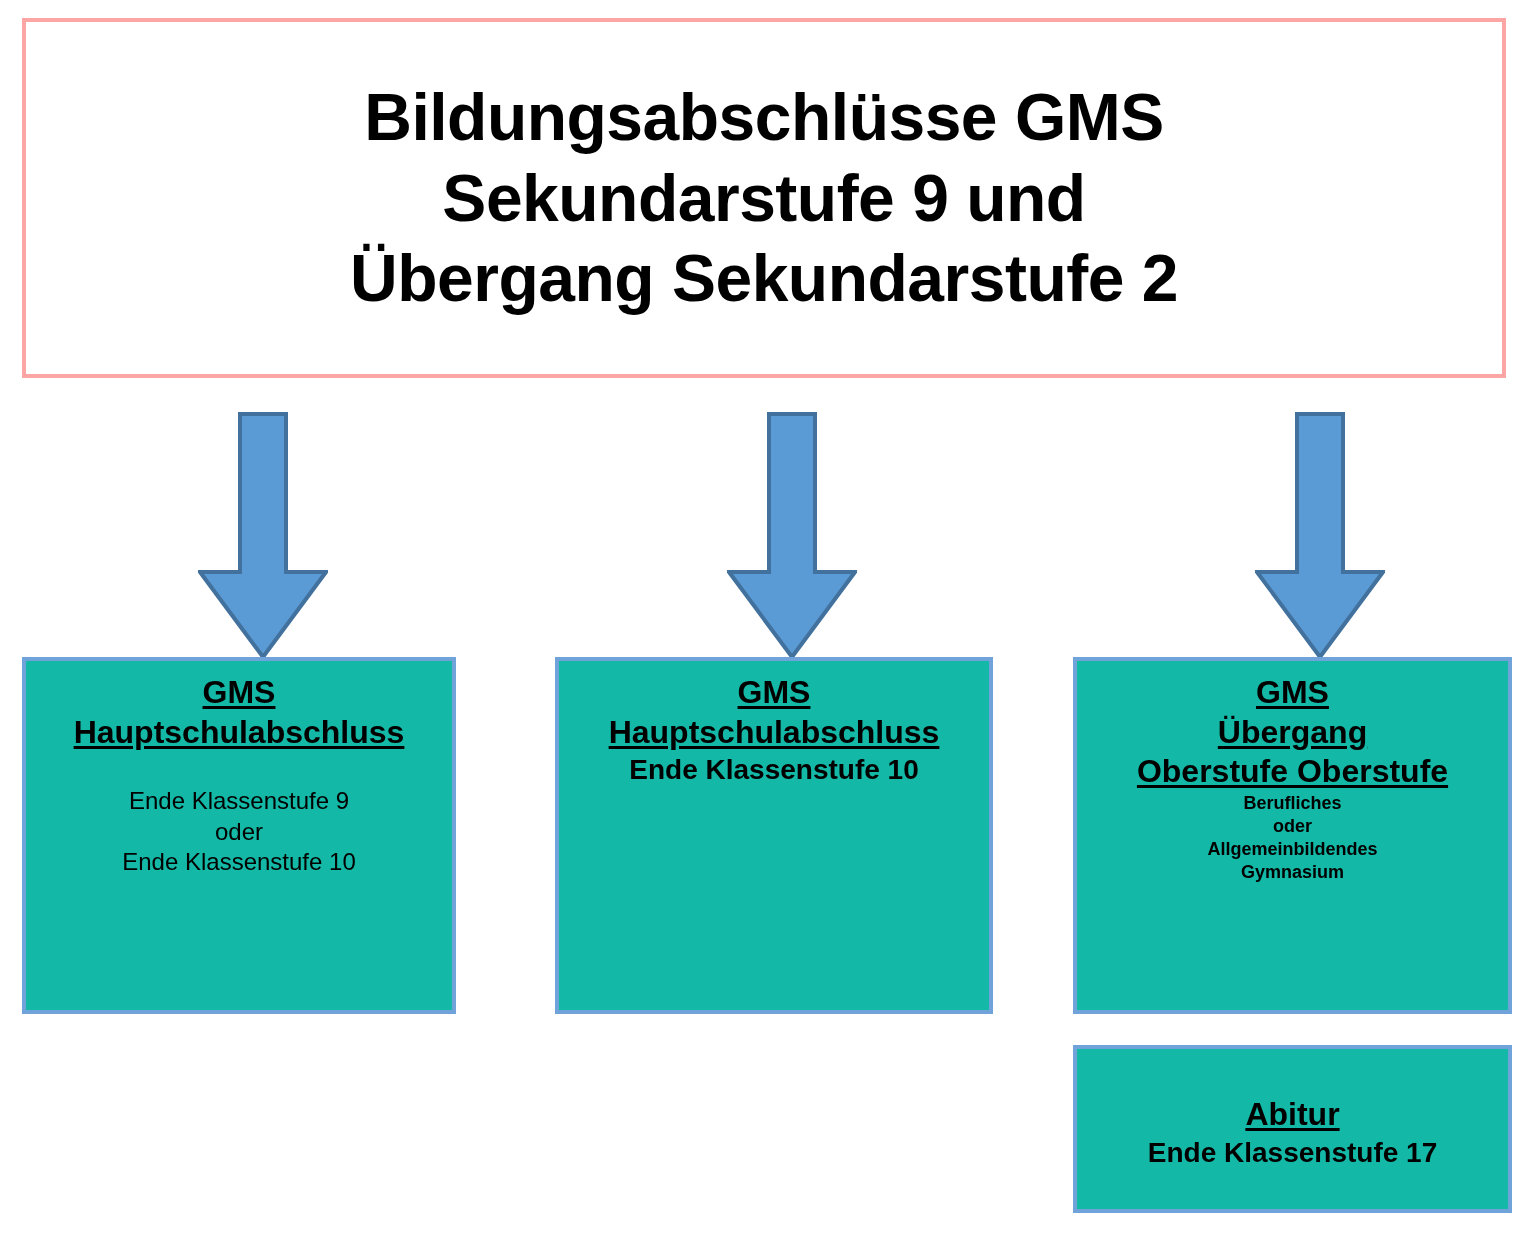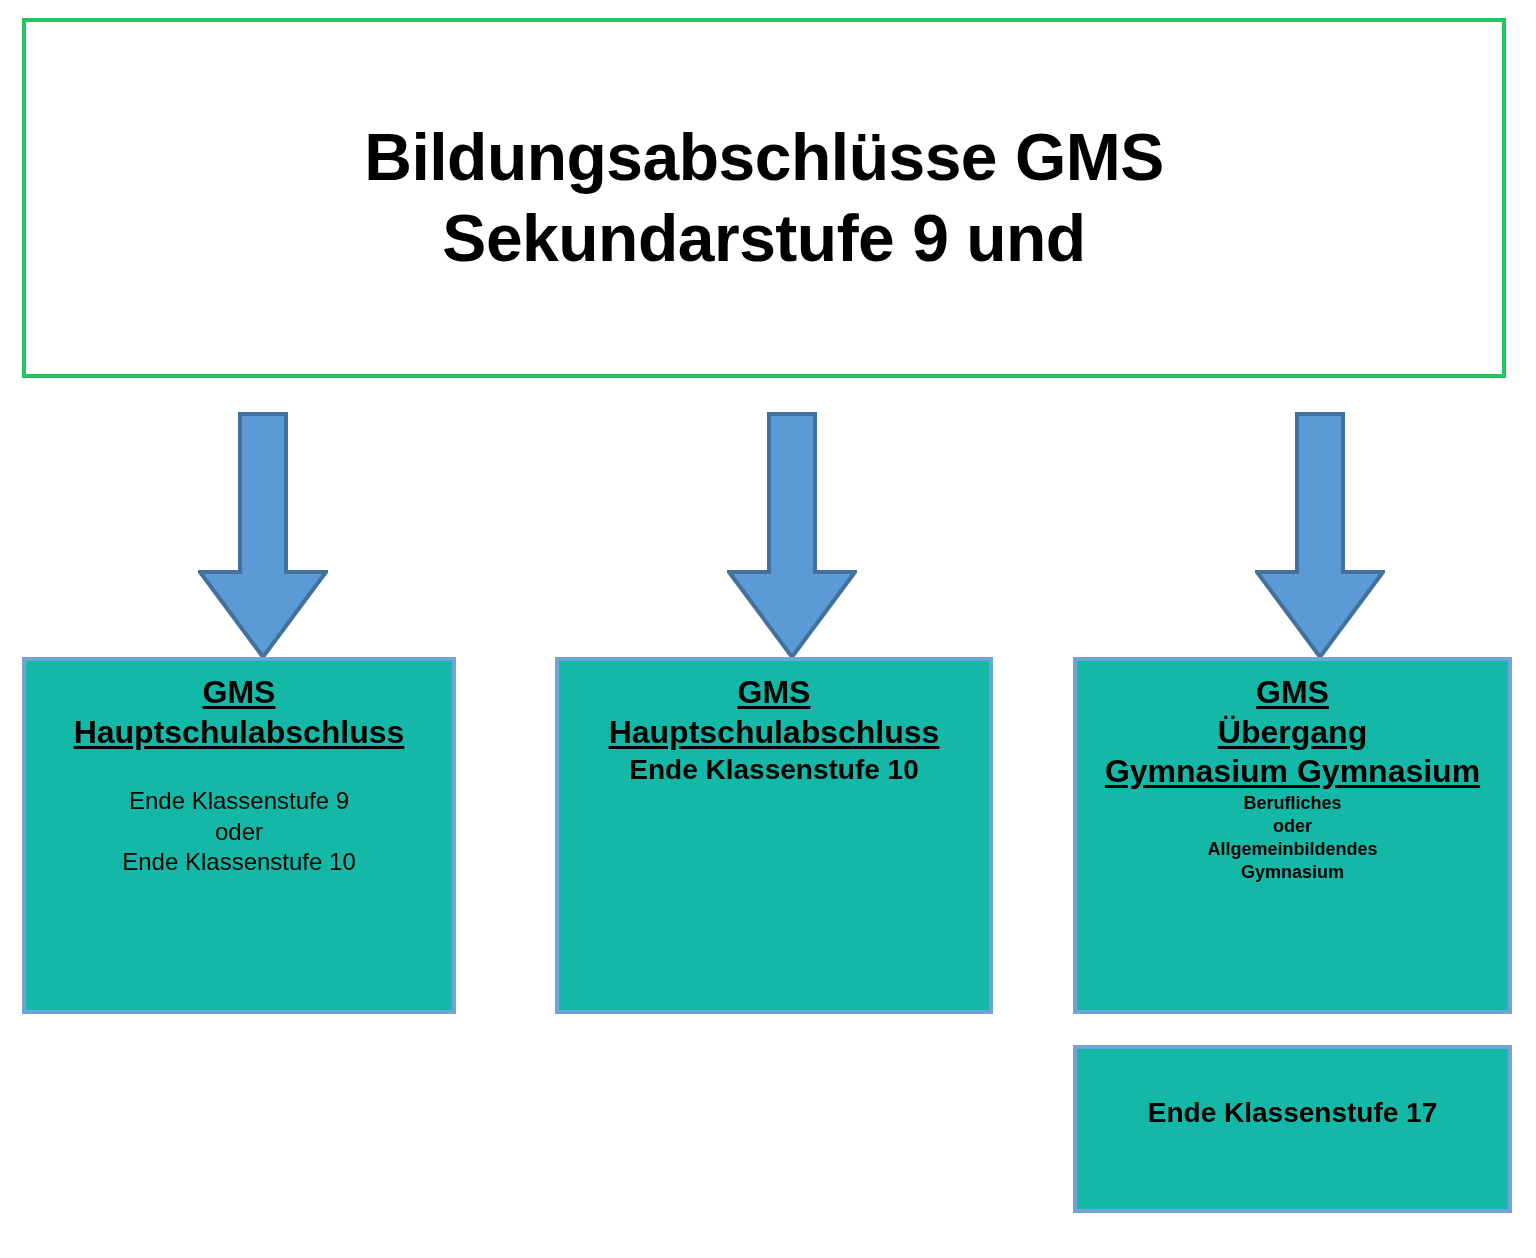--- a/index.html
+++ b/index.html
@@ -21,21 +21,21 @@
   }
 
   
   .title-box {
     position: absolute;
     left: 22px;
     top: 18px;
     width: 1484px;
     height: 360px;
     box-sizing: border-box;
-    border: 4px solid #22c55e;
+    border: 4px solid #fca5a5;
     background: #ffffff;
     display: flex;
     flex-direction: column;
     align-items: center;
     justify-content: center;
   }
   .title-line {
     font-size: 66px;
     font-weight: bold;
     line-height: 1.22;
@@ -99,20 +99,21 @@
   #arrow-uber  { left: 1255px; top: 412px; }
 </style>
 </head>
 <body>
 
 <div id="canvas">
 
   <div class="title-box">
     <div class="title-line">Bildungsabschlüsse GMS</div>
     <div class="title-line">Sekundarstufe 9 und</div>
+    <div class="title-line">Übergang Sekundarstufe 2</div>
   </div>
 
   <div class="arrow" id="arrow-haupt">
     <svg viewBox="0 0 130 248" preserveAspectRatio="none" aria-hidden="true">
       <polygon points="42,2 88,2 88,160 128,160 65,245 2,160 42,160" fill="#5B9BD5" stroke="#41719C" stroke-width="4" stroke-linejoin="miter"></polygon>
     </svg>
   </div>
 
   <div class="arrow" id="arrow-real">
     <svg viewBox="0 0 130 248" preserveAspectRatio="none" aria-hidden="true">
@@ -137,25 +138,26 @@
 
   <div class="outcome-box" id="box-real">
     <div class="box-head">GMS</div>
     <div class="box-head">Hauptschulabschluss</div>
     <div class="box-sub-md">Ende Klassenstufe 10</div>
   </div>
 
   <div class="outcome-box" id="box-uber">
     <div class="box-head">GMS</div>
     <div class="box-head">Übergang</div>
-    <div class="box-head">Gymnasium Gymnasium</div>
+    <div class="box-head">Oberstufe Oberstufe</div>
     <div class="box-sub-sm">Berufliches</div>
     <div class="box-sub-sm">oder</div>
     <div class="box-sub-sm">Allgemeinbildendes</div>
     <div class="box-sub-sm">Gymnasium</div>
   </div>
 
   <div class="outcome-box" id="box-abitur">
     <div class="spacer-line"></div>
+    <div class="box-head">Abitur</div>
     <div class="box-sub-md">Ende Klassenstufe 17</div>
   </div>
 
 </div>
 
 </body></html>

